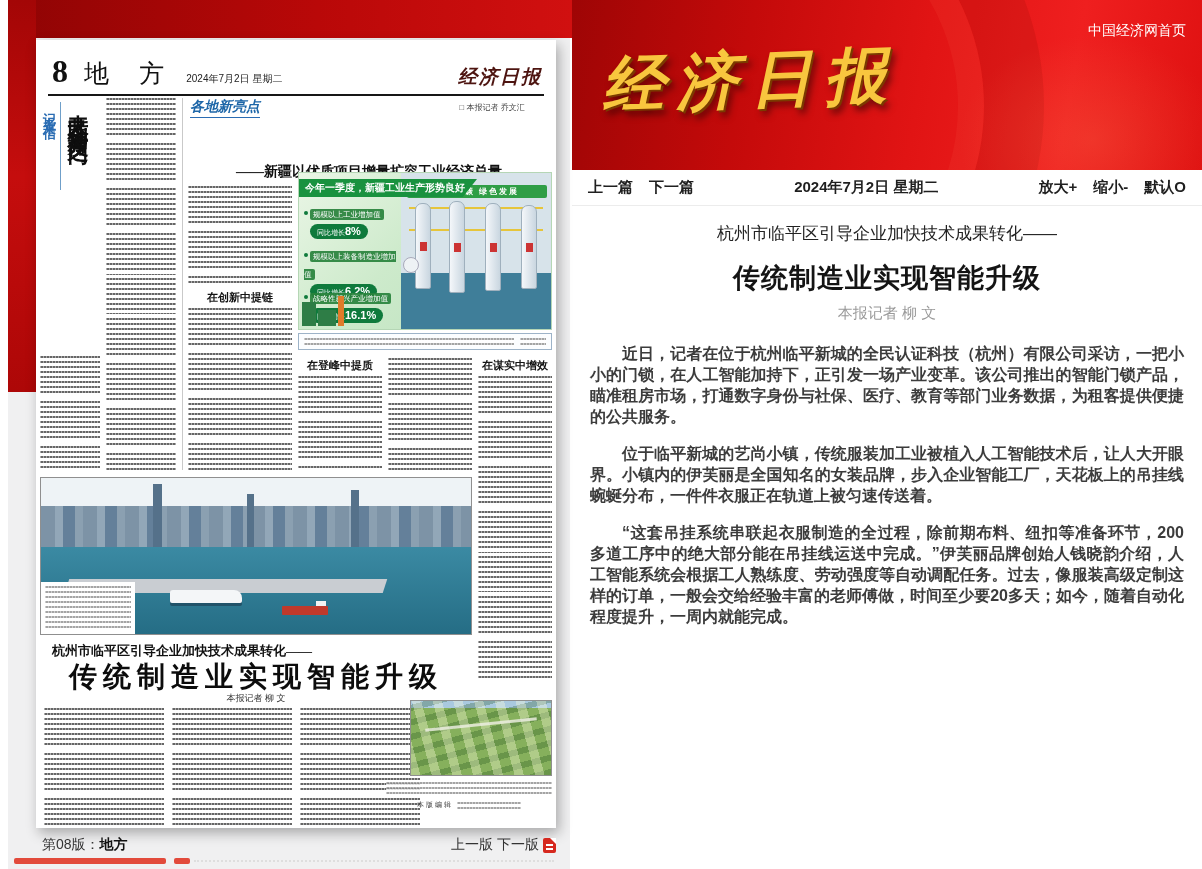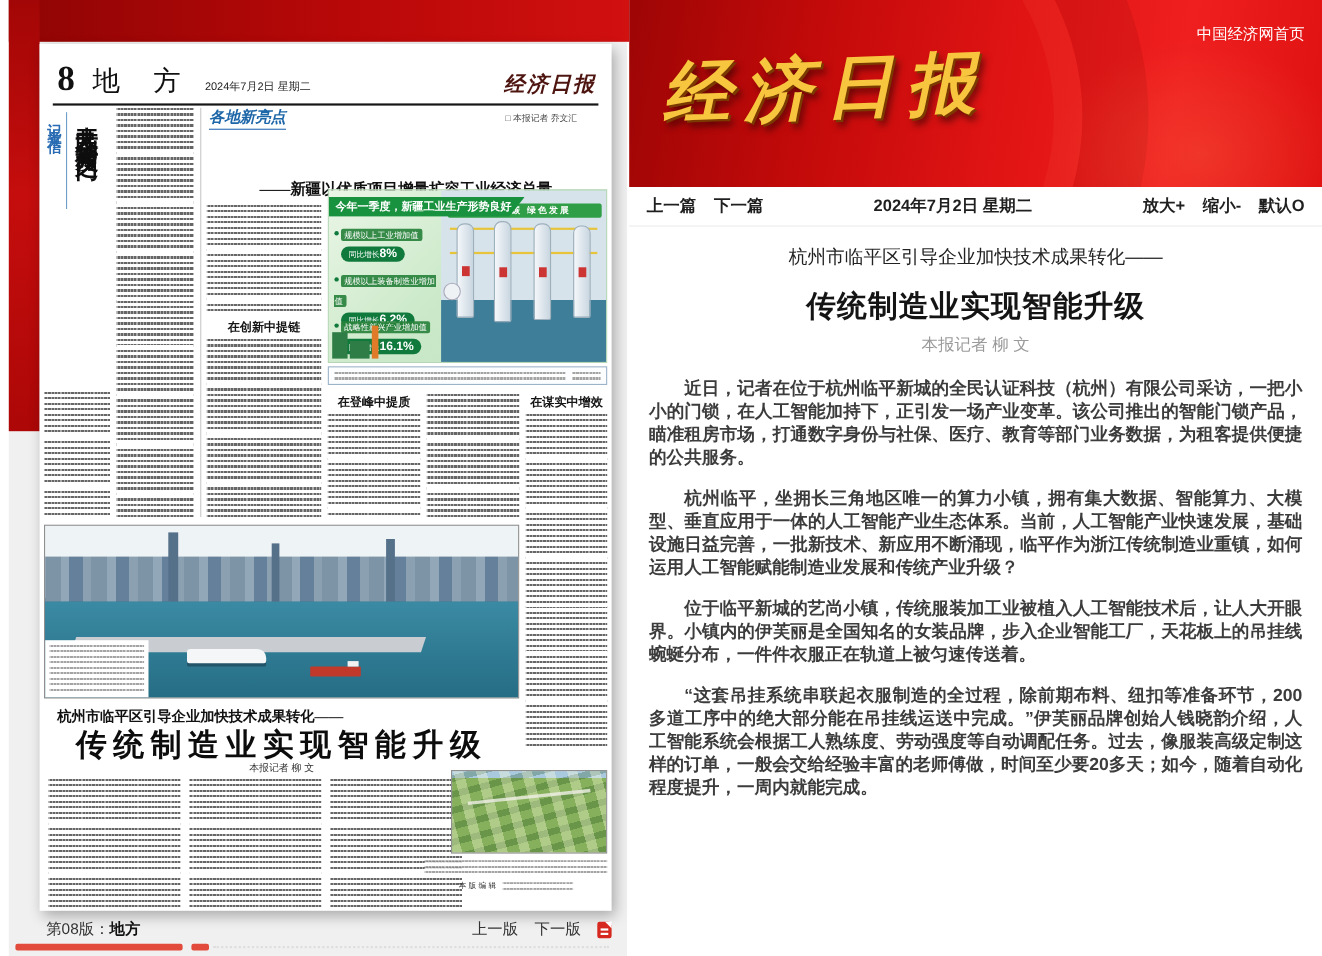--- a/index.html
+++ b/index.html
@@ -120,21 +120,21 @@
   
   .np-kicker2{font-family:"Liberation Serif","DejaVu Serif",serif;font-weight:700;font-size:13px;color:#111;}
   .np-h2{font-family:"Liberation Serif","DejaVu Serif",serif;font-weight:900;font-size:28px;letter-spacing:6px;color:#0c0c0c;text-align:center;white-space:nowrap;cursor:pointer;}
   .np-byline2{font-size:9px;color:#333;text-align:center;}
   .np-editors{font-size:7px;color:#333;text-align:center;letter-spacing:2px;}
 
   
   .lp-footer-edition{position:absolute;left:42px;top:836px;font-size:14px;color:#333;}
   .lp-footer-edition b{color:#111;}
   .lp-footer-nav{position:absolute;left:400px;top:836px;width:156px;text-align:right;font-size:14px;color:#333;
-    display:flex;justify-content:flex-end;align-items:center;gap:15px;}
+    display:flex;justify-content:flex-end;align-items:center;gap:4px;}
   .lp-link{cursor:pointer;}
   .pdf-icon{position:relative;display:inline-block;width:13px;height:15px;background:#d6281e;border-radius:2px;cursor:pointer;}
   .pdf-icon::after{content:"";position:absolute;right:0;top:0;border:3px solid #fff;border-left-color:transparent;border-bottom-color:transparent;}
   .pdf-icon::before{content:"";position:absolute;left:3px;top:6px;width:7px;height:2px;background:#fff;box-shadow:0 4px 0 #fff;}
 
   .slider-track{position:absolute;left:14px;top:857px;width:546px;height:8px;}
   .slider-dots{position:absolute;left:180px;top:3px;right:6px;border-top:2px dotted #dedede;}
   .slider-thumb{position:absolute;left:0;top:1px;width:152px;height:6px;background:#e24a3b;border-radius:2px;cursor:pointer;}
   .slider-seg{position:absolute;left:160px;top:1px;width:16px;height:6px;background:#e24a3b;border-radius:2px;}
 </style>
@@ -163,21 +163,20 @@
         <span class="tb-btn">放大+</span>
         <span class="tb-btn">缩小-</span>
         <span class="tb-btn">默认O</span>
       </div>
     </div>
     <div class="article">
       <div class="art-kicker">杭州市临平区引导企业加快技术成果转化——</div>
       <div class="art-title">传统制造业实现智能升级</div>
       <div class="art-byline">本报记者 柳 文</div>
       <p>近日，记者在位于杭州临平新城的全民认证科技（杭州）有限公司采访，一把小小的门锁，在人工智能加持下，正引发一场产业变革。该公司推出的智能门锁产品，瞄准租房市场，打通数字身份与社保、医疗、教育等部门业务数据，为租客提供便捷的公共服务。</p>
-      <p>杭州临平，坐拥长三角地区唯一的算力小镇，拥有集大数据、智能算力、大模型、垂直应用于一体的人工智能产业生态体系。当前，人工智能产业快速发展，基础设施日益完善，一批新技术、新应用不断涌现，临平作为浙江传统制造业重镇，如何运用人工智能赋能制造业发展和传统产业升级？</p>
       <p>位于临平新城的艺尚小镇，传统服装加工业被植入人工智能技术后，让人大开眼界。小镇内的伊芙丽是全国知名的女装品牌，步入企业智能工厂，天花板上的吊挂线蜿蜒分布，一件件衣服正在轨道上被匀速传送着。</p>
       <p>“这套吊挂系统串联起衣服制造的全过程，除前期布料、纽扣等准备环节，200多道工序中的绝大部分能在吊挂线运送中完成。”伊芙丽品牌创始人钱晓韵介绍，人工智能系统会根据工人熟练度、劳动强度等自动调配任务。过去，像服装高级定制这样的订单，一般会交给经验丰富的老师傅做，时间至少要20多天；如今，随着自动化程度提升，一周内就能完成。</p>
     </div>
   </div>
 
   <div class="newspaper">
 
     <div class="np-abs" style="left:16px;top:8px;right:14px;height:42px;display:flex;align-items:flex-end;">
       <span class="np-pageno">8</span>
       <span class="np-section">地 方</span>

